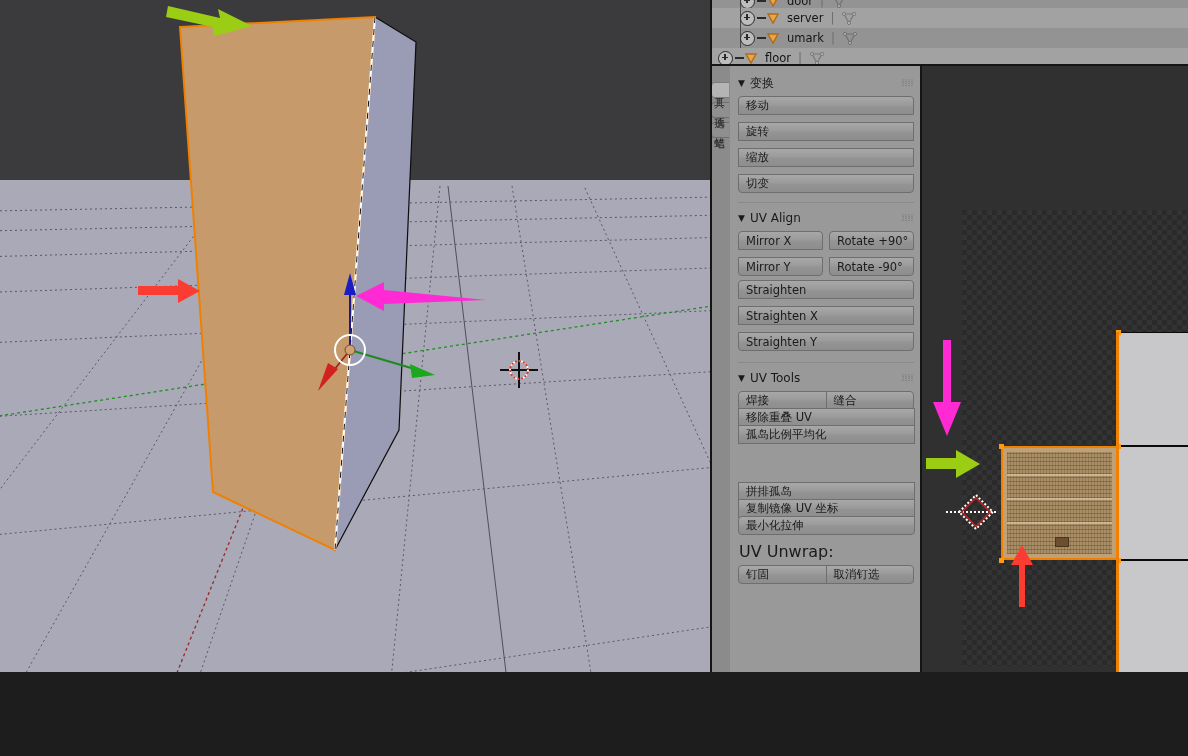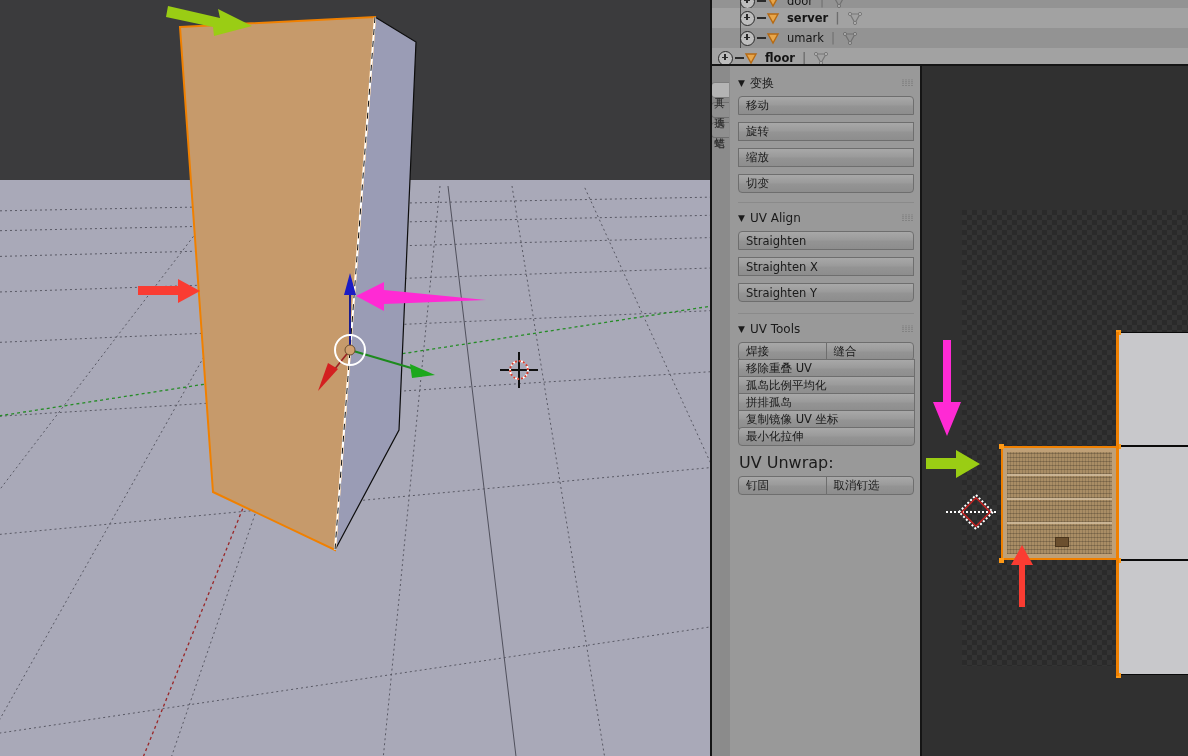--- a/index.html
+++ b/index.html
@@ -8,21 +8,21 @@
   }
   body {
     width: 1188px; height: 756px;
     overflow: hidden;
     font-family: "DejaVu Sans", "Liberation Sans", sans-serif;
     font-size: 11px;
     -webkit-font-smoothing: antialiased;
   }
   #app {
     position: relative;
-    width: 1188px; height: 756px;
+    width: 1188px; height: 672px;
     overflow: hidden;
   }
 
   
   #viewport3d {
     position: absolute; left: 0; top: 0;
     width: 710px; height: 756px;
     background: #35353a;
     overflow: hidden;
   }
@@ -76,21 +76,21 @@
     overflow: hidden;
     border-bottom: 2px solid #151515;
   }
   .ol-row {
     position: relative;
     height: 20px;
     display: flex; align-items: center;
     color: #141414;
     font-size: 11.5px;
   }
-  .ol-row.alt { background: #a2a2a2; font-weight: bold; }
+  .ol-row.alt { background: #a2a2a2; }
   .ol-row.dark { background: #939393; }
   .ol-expand {
     width: 13px; height: 13px; border-radius:50%;
     border: 1.4px solid #2a2a2a;
     background: #bdbdbd;
     position: relative; flex: 0 0 auto;
     margin-right: 2px;
   }
   .ol-expand:before, .ol-expand:after {
     content:""; position:absolute; background:#2a2a2a;
@@ -447,20 +447,30 @@
 
       <div class="sect-div"></div>
 
       <div class="panel-header">
         <span class="tri">▼</span>
         <span>UV Align</span>
         <span class="grip">⦙⦙⦙⦙</span>
       </div>
       <div class="btn-row">
         <div class="btn-group">
+          <div class="btn">Mirror X</div>
+          <div class="btn">Mirror Y</div>
+        </div>
+        <div class="btn-group">
+          <div class="btn">Rotate +90°</div>
+          <div class="btn">Rotate  -90°</div>
+        </div>
+      </div>
+      <div class="btn-row">
+        <div class="btn-group">
           <div class="btn">Straighten</div>
           <div class="btn">Straighten X</div>
           <div class="btn">Straighten Y</div>
         </div>
       </div>
 
       <div class="sect-div"></div>
 
       <div class="panel-header">
         <span class="tri">▼</span>
@@ -473,21 +483,21 @@
           <div class="btn">焊接</div>
           <div class="btn">缝合</div>
         </div>
         <div class="btn-pair single">
           <div class="btn" style="border-radius:0 !important;">移除重叠 UV</div>
         </div>
         <div class="btn-pair single">
           <div class="btn" style="border-radius:0 !important;">孤岛比例平均化</div>
         </div>
         <div class="btn-pair single">
-          <div class="btn" style="border-radius:0 !important;">拼排孤岛</div>
+          <div class="btn" style="border-radius:0 !important;margin-top:40px;">拼排孤岛</div>
         </div>
         <div class="btn-pair single">
           <div class="btn" style="border-radius:0 !important;">复制镜像 UV 坐标</div>
         </div>
         <div class="btn-pair single">
           <div class="btn">最小化拉伸</div>
         </div>
       </div>
 
       <div class="sub-label">UV Unwrap:</div>

